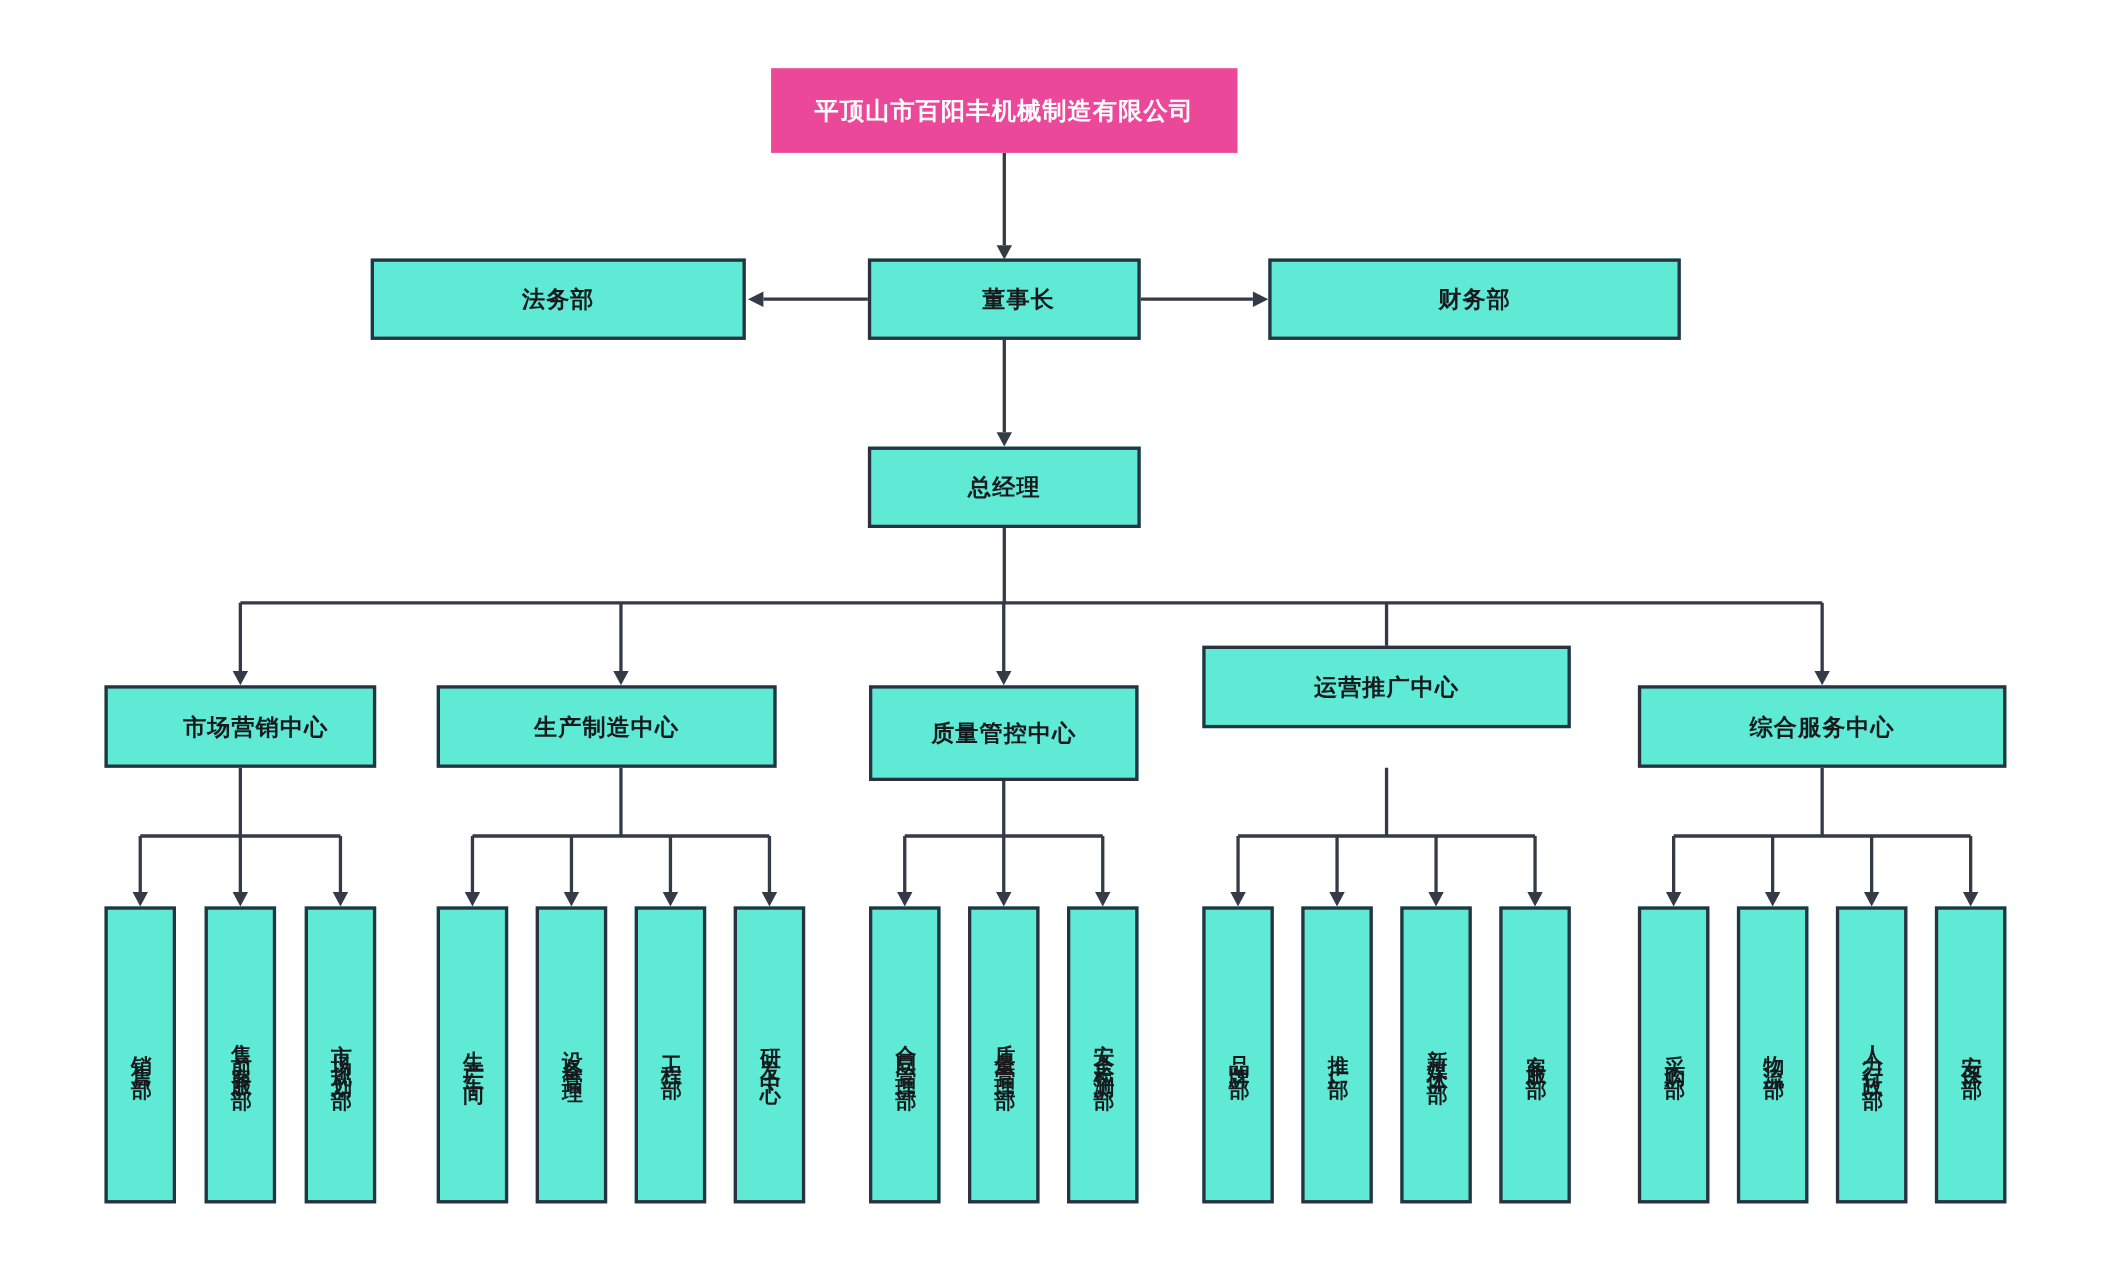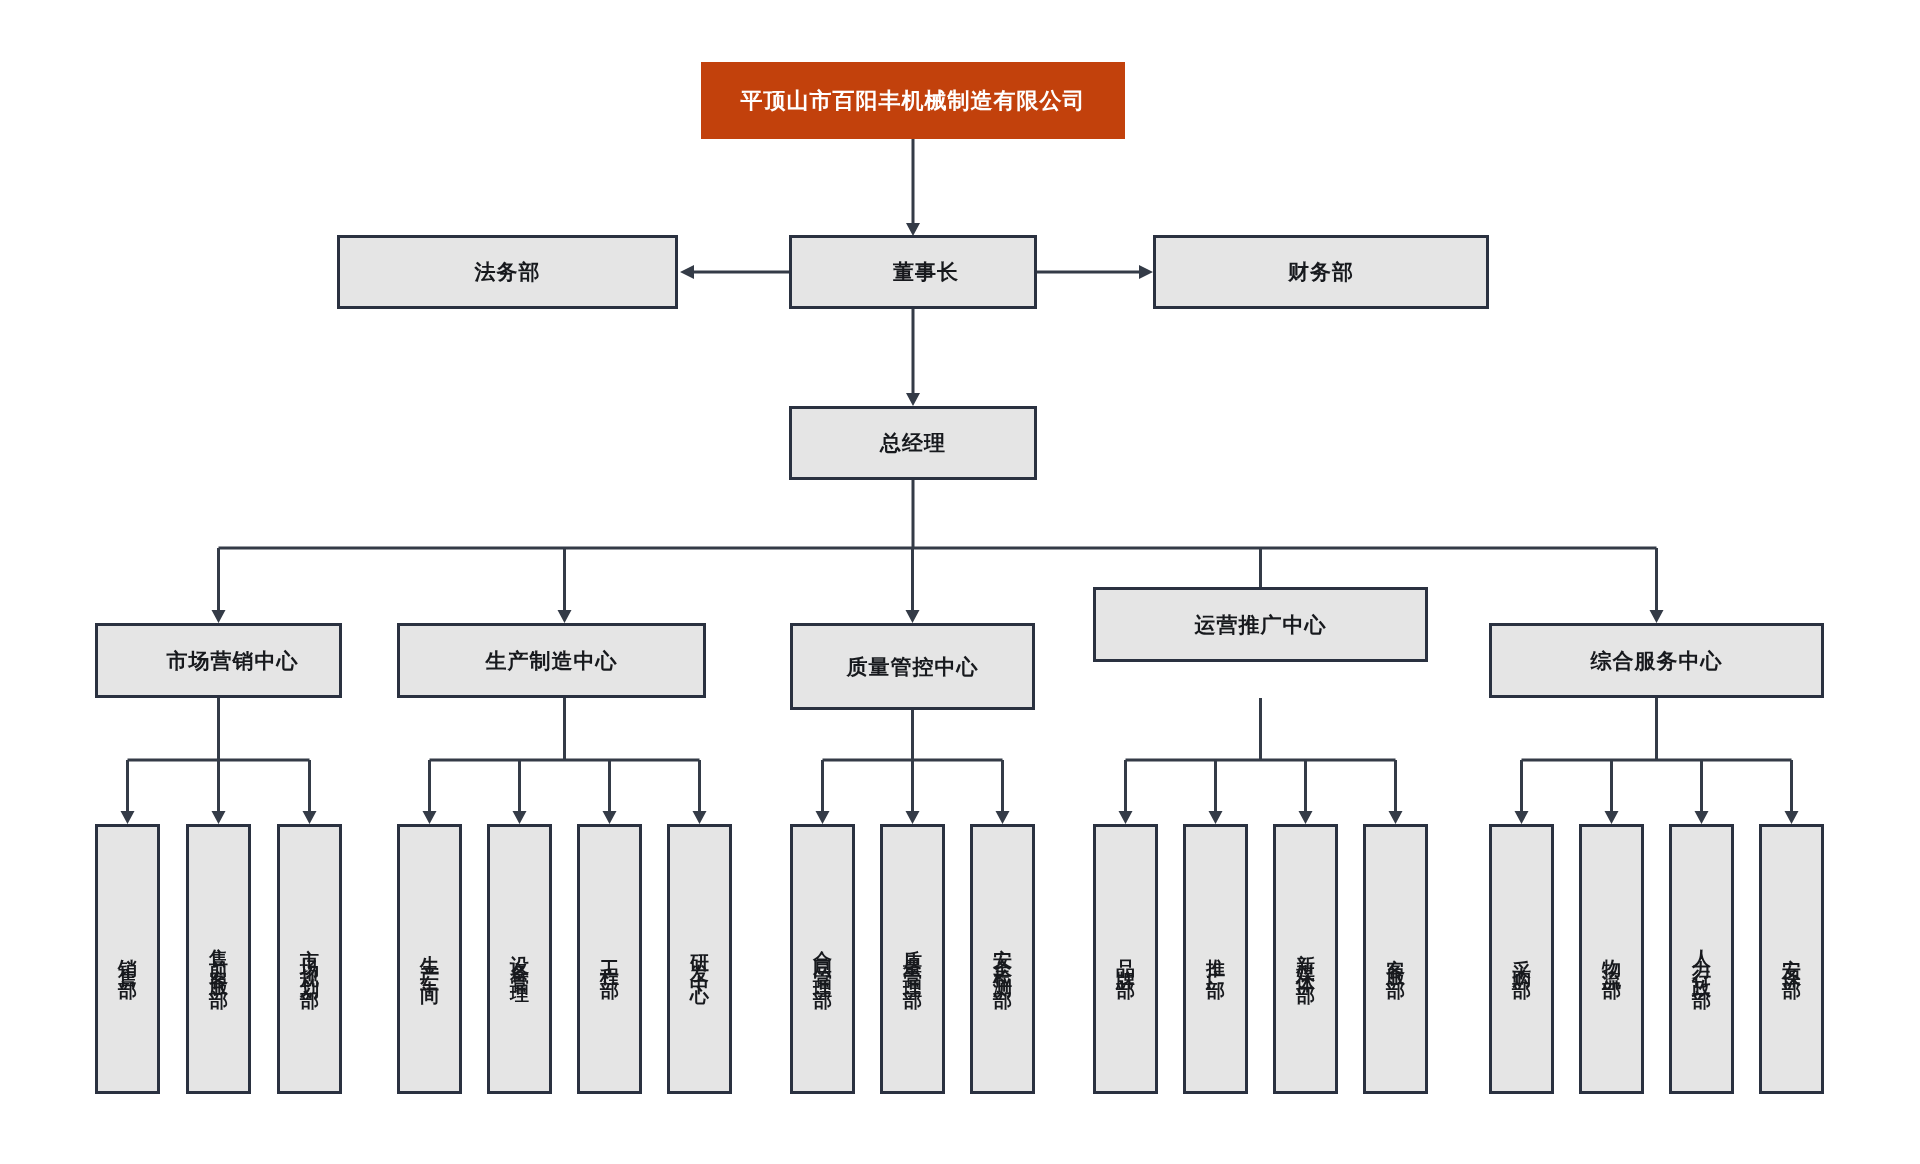--- a/index.html
+++ b/index.html
@@ -17,34 +17,34 @@
   }
   .wires {
     position: absolute;
     left: 0;
     top: 0;
     z-index: 0;
   }
   .node {
     position: absolute;
     box-sizing: border-box;
-    background: #e5e5e5;
+    background: #5eead4;
     border: 3px solid #2a3140;
     color: #17191d;
     font-weight: bold;
     font-size: 21px;
     letter-spacing: 1px;
     display: flex;
     align-items: center;
     justify-content: center;
     text-align: center;
     z-index: 1;
   }
   .node.root {
-    background: #c2410c;
+    background: #ec4899;
     border: none;
     color: #ffffff;
     font-size: 22px;
     letter-spacing: 1px;
   }
   .node.leaf {
     writing-mode: vertical-rl;
     text-orientation: upright;
     font-size: 19px;
     letter-spacing: 10px;
@@ -102,21 +102,21 @@
       M1514.5 811 L1528.5 811 L1521.5 824 Z
       M1604.5 811 L1618.5 811 L1611.5 824 Z
       M1694.5 811 L1708.5 811 L1701.5 824 Z
       M1784.5 811 L1798.5 811 L1791.5 824 Z"></path>
   </svg>
 
   <div class="node root" style="left:701px; top:62px; width:424px; height:77px;">平顶山市百阳丰机械制造有限公司</div>
 
   <div class="node" style="left:337px; top:235px; width:341px; height:74px;">法务部</div>
   <div class="node" style="left:789px; top:235px; width:248px; height:74px;padding-left:26px;">董事长</div>
-  <div class="node" style="left:1153px; top:235px; width:336px; height:74px;">财务部</div>
+  <div class="node" style="left:1153px; top:235px; width:375px; height:74px;">财务部</div>
 
   <div class="node" style="left:789px; top:406px; width:248px; height:74px;">总经理</div>
 
   <div class="node" style="left:95px; top:623px; width:247px; height:75px;padding-left:28px;">市场营销中心</div>
   <div class="node" style="left:397px; top:623px; width:309px; height:75px;">生产制造中心</div>
   <div class="node" style="left:790px; top:623px; width:245px; height:87px;">质量管控中心</div>
   <div class="node" style="left:1093px; top:587px; width:335px; height:75px;">运营推广中心</div>
   <div class="node" style="left:1489px; top:623px; width:335px; height:75px;font-family:Liberation Serif, serif;">综合服务中心</div>
 
   <div class="node leaf" style="left:95px; top:824px; width:65px; height:270px;">销售部</div>

